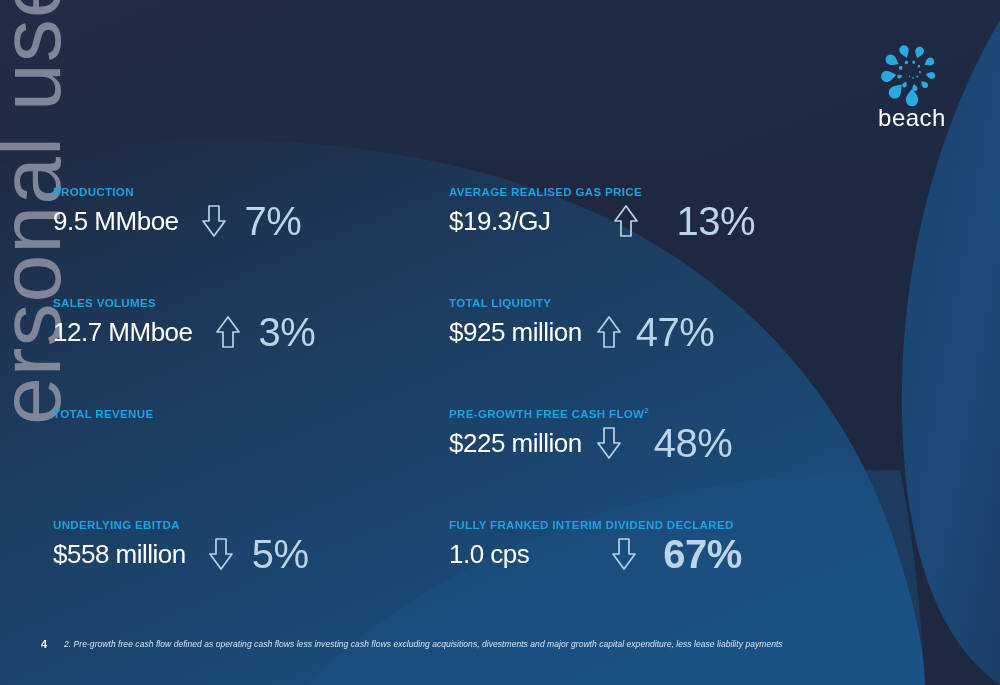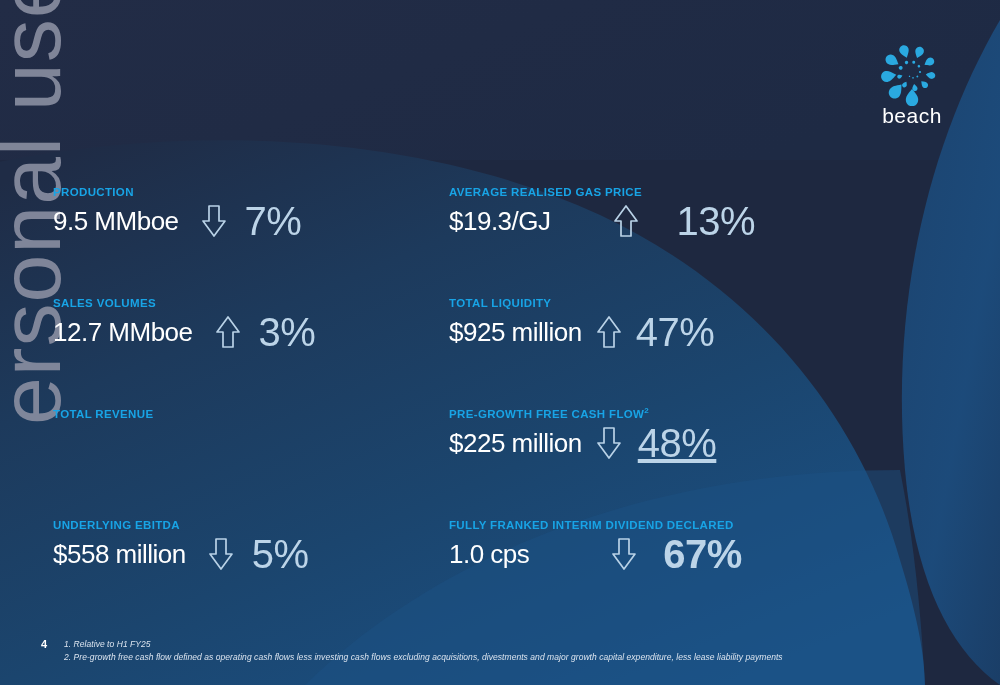--- a/index.html
+++ b/index.html
@@ -63,21 +63,21 @@
     letter-spacing: -0.1px;
     white-space: nowrap;
   }
 
   
   #logo { position: absolute; right: 28px; top: 38px; width: 120px; height: 100px; }
   #logo svg { display: block; }
   #logo-wordmark {
     text-align: center;
     color: #ffffff;
-    font-size: 21px;
+    font-size: 24px;
     font-weight: 400;
     letter-spacing: 0.5px;
     margin-top: -2px;
   }
 
   
   #metrics {
     position: absolute;
     left: 53px;
     top: 186px;
@@ -340,21 +340,21 @@
       <div class="metric-label">
         <span>PRE-GROWTH FREE CASH FLOW</span><span class="sup">2</span>
       </div>
       <div class="metric-row">
         <div class="metric-value">$225 million</div>
         <div class="metric-arrow" style="margin-left:10px;">
           <svg width="26" height="34" viewBox="0 0 26 34">
               <path d="M8 2 L18 2 L18 17 L24 17 L13 32 L2 17 L8 17 Z" fill="none" stroke="#b9d2e7" stroke-width="1.7" stroke-linejoin="round"></path>
             </svg>
         </div>
-        <div class="metric-delta" style="margin-left:12px;text-decoration:underline;">48%</div>
+        <div class="metric-delta" style="margin-left:28px;">48%</div>
       </div>
     </div>
 
     <div class="metric col-a">
       <div class="metric-label">
         <span>UNDERLYING EBITDA</span><span class="sup"></span>
       </div>
       <div class="metric-row">
         <div class="metric-value">$558 million</div>
         <div class="metric-arrow">
@@ -378,17 +378,16 @@
             </svg>
         </div>
         <div class="metric-delta" style="margin-left:22px;font-weight:bold;">67%</div>
       </div>
     </div>
 
   </div>
 
   <div id="page-number">4</div>
   <div id="footnotes">
-    <div>1. Relative to H1 FY25</div>
     <div>2. Pre-growth free cash flow defined as operating cash flows less investing cash flows excluding acquisitions, divestments and major growth capital expenditure, less lease liability payments</div>
   </div>
 
 </div>
 
 </body></html>

